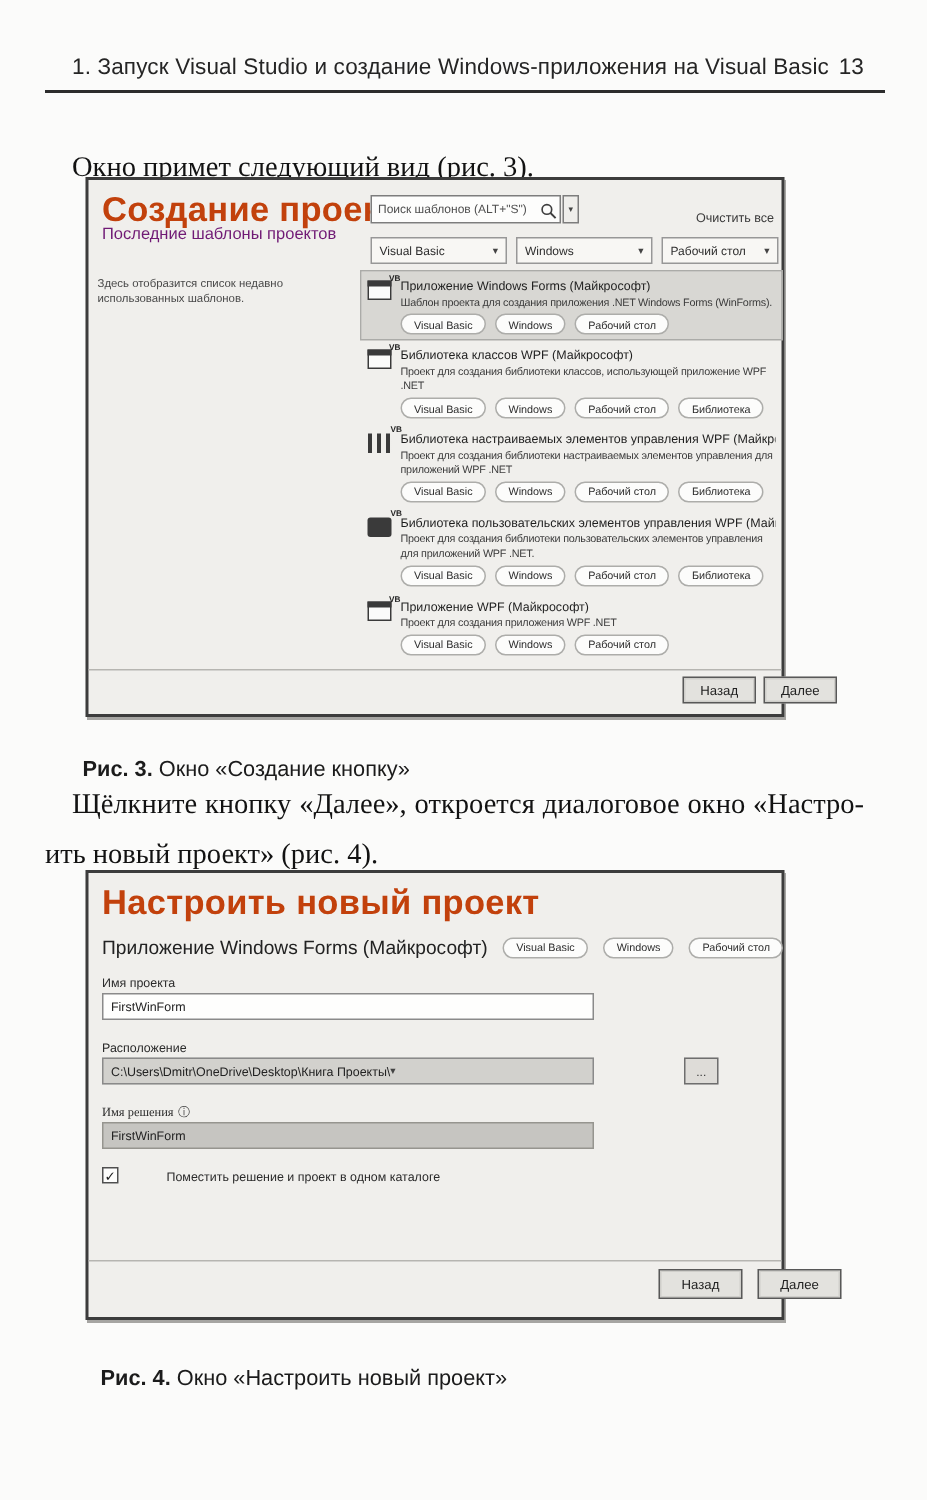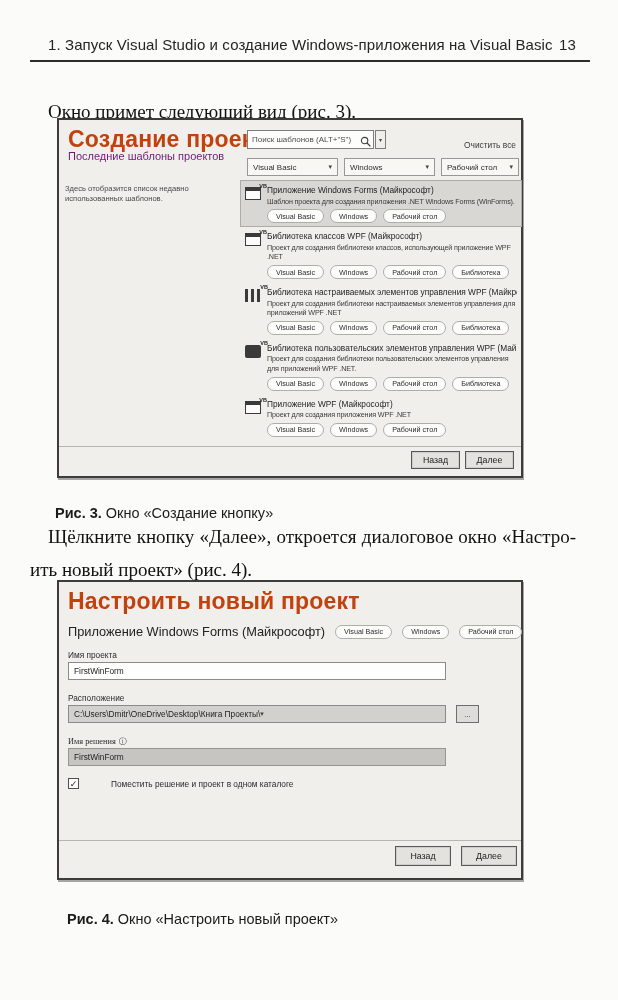--- a/index.html
+++ b/index.html
@@ -58,31 +58,31 @@
   .vb-badge{position:absolute;top:-5px;right:-7px;font-size:5.5px;font-style:normal;font-weight:700;color:#232323;}
   .tpl-body{flex:1;min-width:0;}
   .tpl-title{font-size:8.3px;color:#1e1e1e;margin-bottom:1.5px;white-space:nowrap;overflow:hidden;}
   .tpl-desc{font-size:7.2px;letter-spacing:-.15px;color:#3c3c3c;line-height:1.3;}
   .tpl-tags{margin-top:3.5px;display:flex;gap:6px;}
   .pill{font-size:7.2px;background:#fcfcfb;border:1px solid #adadaa;border-radius:8px;
         padding:1.5px 8px;color:#2d2d2d;white-space:nowrap;}
 
   .footline1{position:absolute;left:0;right:0;top:326px;border-top:1px solid #b6b5b1;}
   .btn{position:absolute;background:#e3e2de;border:1px solid #585858;box-shadow:inset 0 0 0 1px #cfceca;
-       display:flex;align-items:center;justify-content:center;font-size:8.8px;color:#222;}
+       display:flex;align-items:center;justify-content:center;font-size:8.8px;color:#222;margin-left:44px;}
   .b1-back{left:352px;top:331px;width:49px;height:18px;}
   .b1-next{left:406px;top:331px;width:49px;height:18px;}
 
   
   .sub-row{position:absolute;left:9px;top:42px;display:flex;align-items:center;gap:10px;width:450px;}
   .sub-title{font-size:12.8px;color:#222;white-space:nowrap;}
   .fld-label{position:absolute;left:9px;font-size:8.3px;color:#2a2a2a;display:flex;align-items:center;gap:3px;}
   .l-name{top:68px;} .l-loc{top:111px;} .l-sol{top:154px;font-family:Liberation Serif, serif;}
   .info-ic{font-size:8px;color:#3f3f3f;}
-  .fld{position:absolute;left:9px;width:378px;height:18px;border:1px solid #8a8a8a;
+  .fld{position:absolute;left:9px;width:328px;height:18px;border:1px solid #8a8a8a;
        display:flex;align-items:center;font-size:8.3px;color:#222;padding:0 5px;}
   .in-name{top:80px;background:#fefefd;}
   .in-loc{top:123px;background:#d2d1cd;justify-content:flex-start;}
   .in-sol{top:166px;background:#c6c5c1;border-color:#96958f;}
   .browse{position:absolute;left:397px;top:123px;width:23px;height:18px;background:#dedcd8;
           border:1px solid #6e6e6e;display:flex;align-items:center;justify-content:center;font-size:8px;color:#333;}
   .chk-row{position:absolute;left:9px;top:196px;display:flex;align-items:center;gap:6px;}
   .chk{width:11px;height:11px;background:#fdfdfc;border:1px solid #4f4f4f;font-size:9px;
        line-height:10px;text-align:center;color:#1f1f1f;}
   .chk-label{font-size:8.3px;color:#2a2a2a;padding-left:26px;}

